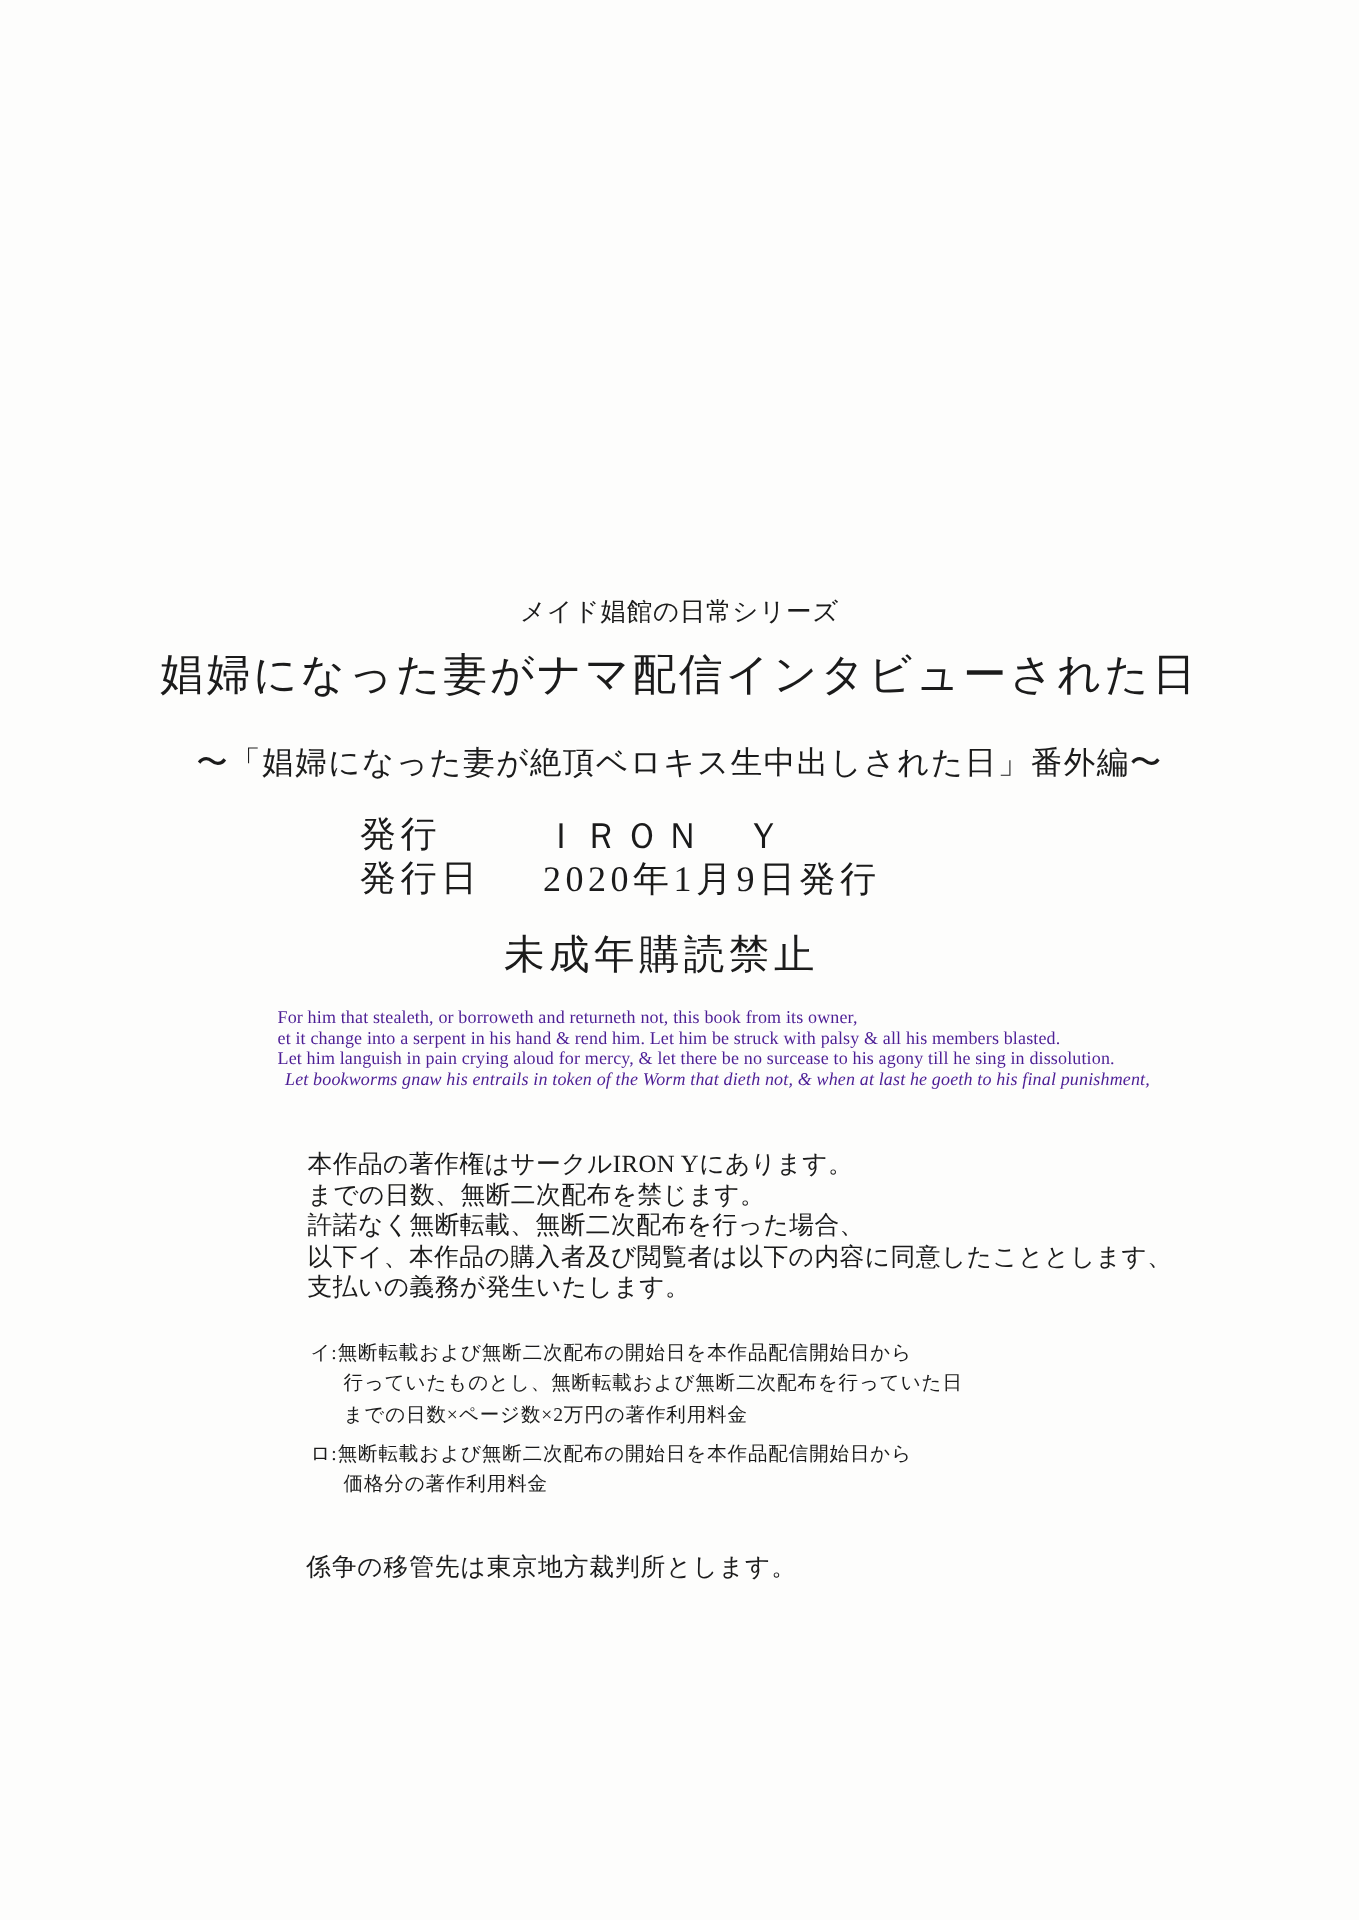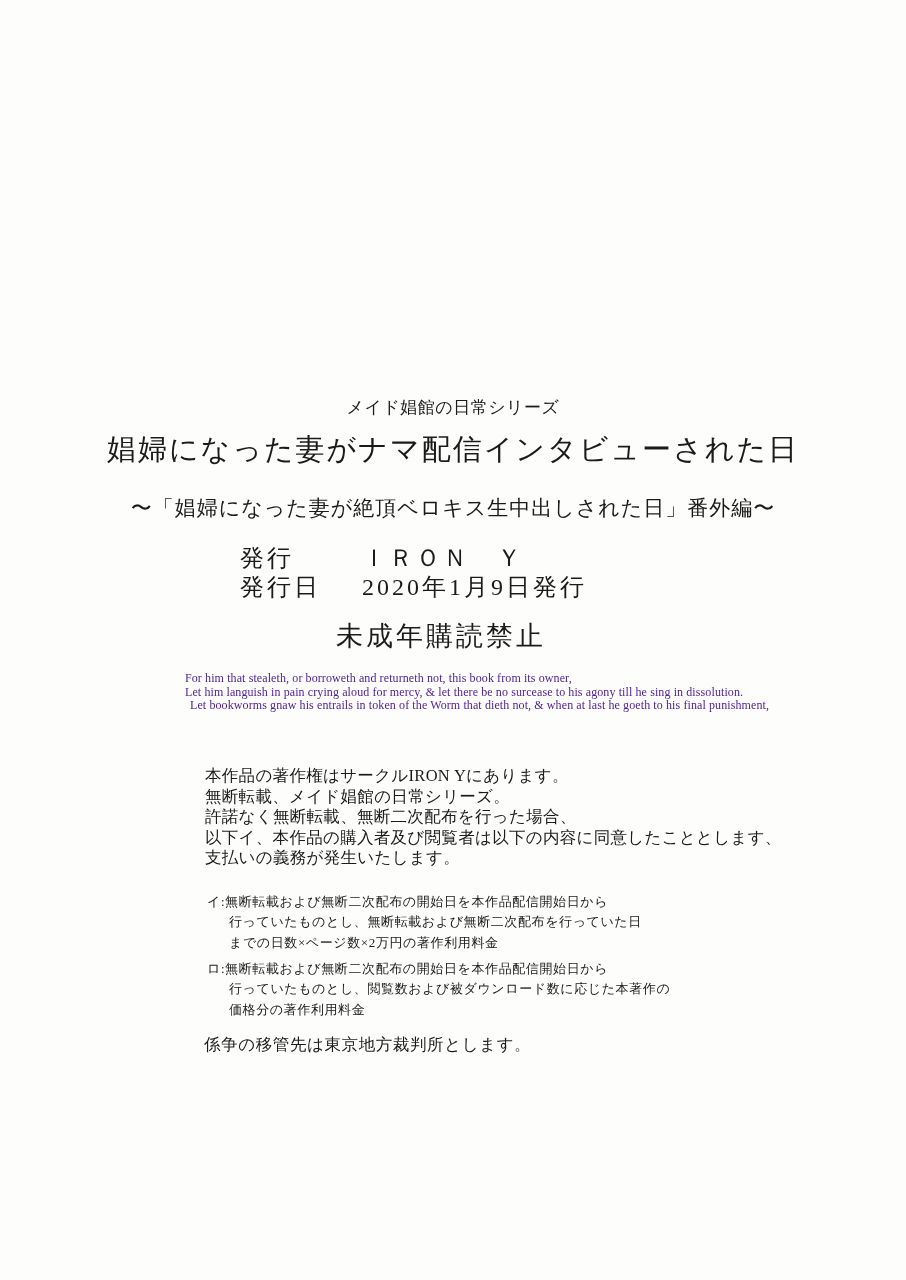--- a/index.html
+++ b/index.html
@@ -46,40 +46,41 @@
     left: 240px;
     font-size: 24px;
     letter-spacing: 3px;
     line-height: 29px;
   }
   .pub-row { display: flex; }
   .pub-label {
     display: inline-block;
     width: 122px;
     white-space: nowrap;
+    font-family: Liberation Mono, monospace;
   }
   .pub-value { white-space: nowrap; }
   .age-restriction {
     top: 618px;
     font-size: 27px;
     letter-spacing: 3px;
     transform: translateX(-12px);
   }
   .curse-block {
     position: absolute;
     top: 672px;
     left: 185px;
     width: 640px;
     font-size: 12px;
     line-height: 13.6px;
     color: #4c1d95;
     letter-spacing: 0.1px;
   }
   .curse-line { white-space: nowrap; }
-  .curse-line.indented { padding-left: 5px; }
+  .curse-line.indented { padding-left: 5px; font-style: italic; }
   .terms-block {
     position: absolute;
     top: 766px;
     left: 205px;
     font-size: 16.5px;
     line-height: 20.6px;
     letter-spacing: 0.3px;
   }
   .clause-block {
     position: absolute;
@@ -119,39 +120,39 @@
     <div class="pub-row">
       <span class="pub-label textline">発行日</span>
       <span class="pub-value textline">2020年1月9日発行</span>
     </div>
   </div>
 
   <div class="centered age-restriction textline">未成年購読禁止</div>
 
   <div class="curse-block">
     <div class="curse-line">For him that stealeth, or borroweth and returneth not, this book from its owner,</div>
+    <div class="curse-line">et it change into a serpent in his hand &amp; rend him. Let him be struck with palsy &amp; all his members blasted.</div>
     <div class="curse-line">Let him languish in pain crying aloud for mercy, &amp; let there be no surcease to his agony till he sing in dissolution.</div>
     <div class="curse-line indented">Let bookworms gnaw his entrails in token of the Worm that dieth not, &amp; when at last he goeth to his final punishment,</div>
   </div>
 
   <div class="terms-block">
     <div class="textline">本作品の著作権はサークルIRON Yにあります。</div>
-    <div class="textline">無断転載、メイド娼館の日常シリーズ。</div>
+    <div class="textline">までの日数、無断二次配布を禁じます。</div>
     <div class="textline">許諾なく無断転載、無断二次配布を行った場合、</div>
     <div class="textline">以下イ、本作品の購入者及び閲覧者は以下の内容に同意したこととします、</div>
     <div class="textline">支払いの義務が発生いたします。</div>
   </div>
 
   <div class="clause-block clause-i">
     <div class="clause-line textline">イ:無断転載および無断二次配布の開始日を本作品配信開始日から</div>
     <div class="clause-line cont textline">行っていたものとし、無断転載および無断二次配布を行っていた日</div>
     <div class="clause-line cont textline">までの日数×ページ数×2万円の著作利用料金</div>
   </div>
 
   <div class="clause-block clause-ro">
     <div class="clause-line textline">ロ:無断転載および無断二次配布の開始日を本作品配信開始日から</div>
-    <div class="clause-line cont textline">行っていたものとし、閲覧数および被ダウンロード数に応じた本著作の</div>
     <div class="clause-line cont textline">価格分の著作利用料金</div>
   </div>
 
   <div class="jurisdiction-line textline">係争の移管先は東京地方裁判所とします。</div>
 
 </div>
 
 </body></html>

